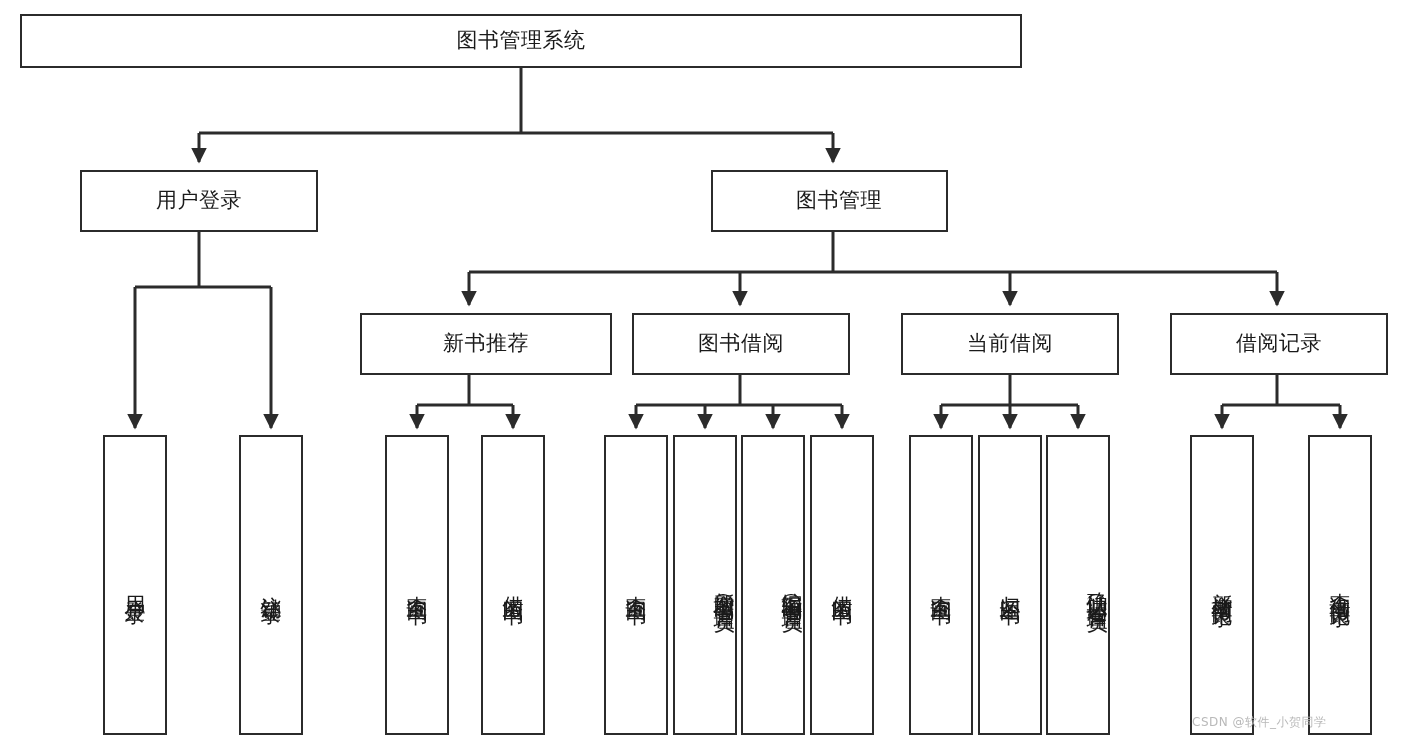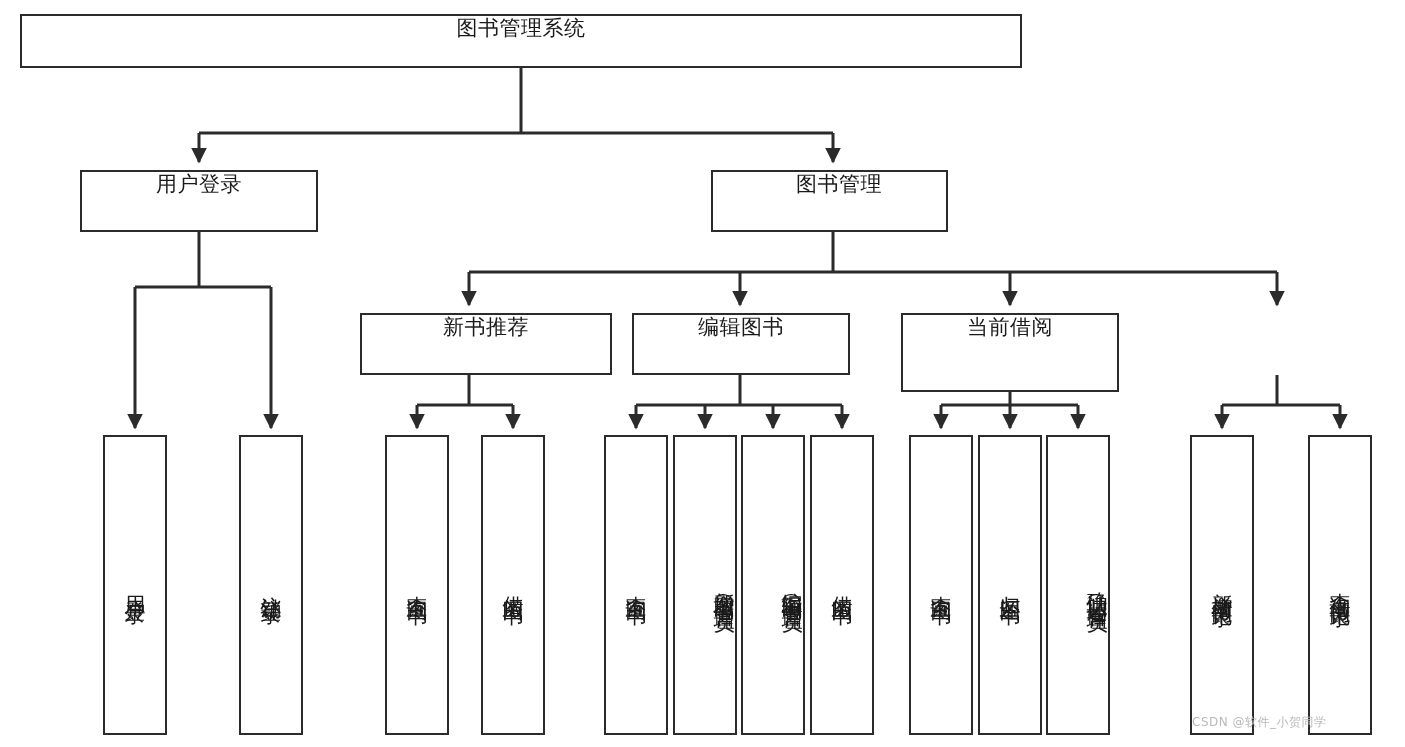--- a/index.html
+++ b/index.html
@@ -24,20 +24,21 @@
     width: 1405px;
     height: 747px;
     pointer-events: none;
   }
   .node {
     position: absolute;
     box-sizing: border-box;
     background: #ffffff;
     border: 2px solid #2b2b2b;
     display: flex;
+    align-items: center;
     justify-content: center;
     color: #1a1a1a;
   }
   .node-h {
     font-size: 21px;
     letter-spacing: 0.5px;
     line-height: 1.2;
     white-space: nowrap;
   }
   .node-v {
@@ -130,24 +131,27 @@
     <span>用户登录</span>
   </div>
   <div class="node node-h" style="left:711px; top:170px; width:237px; height:62px;padding-left:19px;">
     <span>图书管理</span>
   </div>
 
   <div class="node node-h" style="left:360px; top:313px; width:252px; height:62px;">
     <span>新书推荐</span>
   </div>
   <div class="node node-h" style="left:632px; top:313px; width:218px; height:62px;">
-    <span>编辑图书</span>
+    <span>图书借阅</span>
   </div>
-  <div class="node node-h" style="left:901px; top:313px; width:218px; height:79px;">
+  <div class="node node-h" style="left:901px; top:313px; width:218px; height:62px;">
     <span>当前借阅</span>
+  </div>
+  <div class="node node-h" style="left:1170px; top:313px; width:218px; height:62px;">
+    <span>借阅记录</span>
   </div>
 
   <div class="node node-v" style="left:103px; top:435px; width:64px; height:300px;">
     <span class="vlabel">用户登录</span>
   </div>
   <div class="node node-v" style="left:239px; top:435px; width:64px; height:300px;">
     <span class="vlabel">注销登录</span>
   </div>
 
   <div class="node node-v" style="left:385px; top:435px; width:64px; height:300px;">

